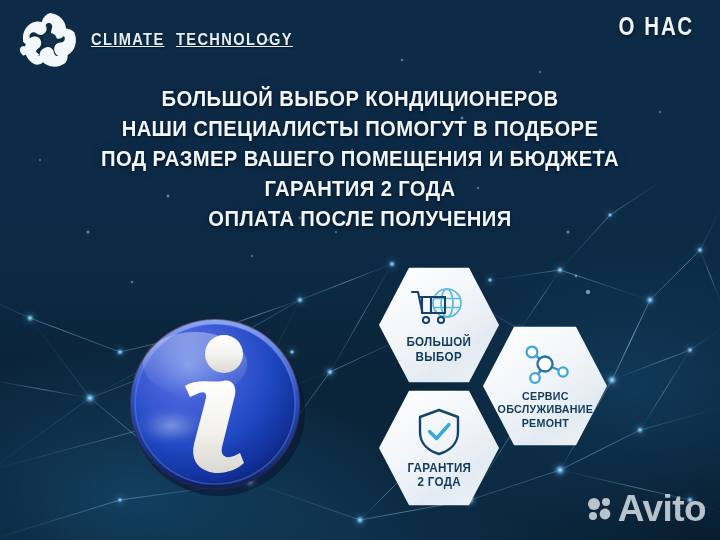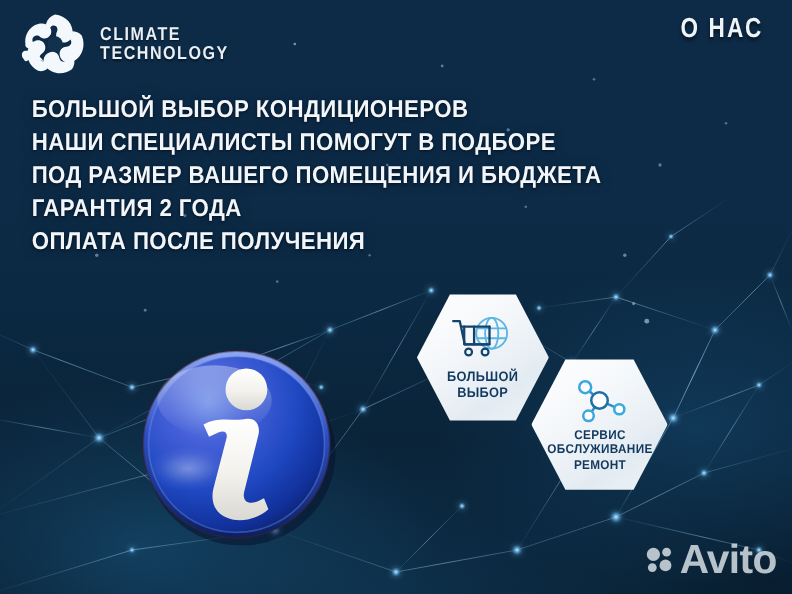--- a/index.html
+++ b/index.html
@@ -22,41 +22,41 @@
   #stars { position:absolute; inset:0; width:720px; height:540px; }
 
   
   .header { position:absolute; left:0; top:0; width:720px; height:78px; z-index:6; }
   .logo-wrap {
     position:absolute; left:18px; top:8px;
     display:flex; align-items:center; gap:9px;
   }
   .logo-mark { width:64px; height:64px; flex:0 0 64px; }
   .logo-text {
-    display:flex; flex-direction:column; justify-content:center;
-    color:#e8eff5; line-height:1.06;
+    display:flex; flex-direction:row; justify-content:center;
+    color:#e8eff5; line-height:1.06;text-decoration:underline;
   }
   .logo-text span {
     font-family:"Liberation Sans Narrow","Liberation Sans",sans-serif;
     font-size:17px; font-weight:700; letter-spacing:1.6px;
     transform:scaleX(0.86); transform-origin:left center;
     text-shadow:0 1px 2px rgba(0,0,0,.5);
   }
   .header-title {
     position:absolute; right:26px; top:12px;
     color:#eef4f8; font-size:25px; font-weight:700; letter-spacing:2.4px;
     font-family:"Liberation Sans Narrow","Liberation Sans",sans-serif;
     transform:scaleX(0.82); transform-origin:right center;
     text-shadow:0 2px 4px rgba(0,0,0,.55);
   }
 
   
   .headline {
     position:absolute; left:0; top:84px; width:720px;
-    text-align:left; z-index:6;
+    text-align:center; z-index:6;
   }
   .headline .line {
     color:#f2f6fa;
     font-family:"Liberation Sans Narrow","Liberation Sans",sans-serif;
     font-size:22px; font-weight:700; letter-spacing:0.4px;
     line-height:30px; white-space:nowrap;
     transform:scaleX(0.92);
     text-shadow:0 1px 3px rgba(0,0,0,.6), 0 0 10px rgba(10,40,70,.8);
   }
 
@@ -330,20 +330,32 @@
         <circle cx="17" cy="36" r="4.8" fill="#ffffff" stroke="#39a8dd" stroke-width="2.3"></circle>
       </svg>
     </div>
     <div class="hex-label">
       <div>СЕРВИС</div>
       <div>ОБСЛУЖИВАНИЕ</div>
       <div>РЕМОНТ</div>
     </div>
   </div>
 
+  <div class="hex" id="hex-warranty">
+    <div class="hex-icon">
+      <svg width="46" height="50" viewBox="0 0 46 50">
+        <path d="M23 3 L42 10 V25 C42 37 33 44 23 47 C13 44 4 37 4 25 V10 Z" fill="none" stroke="#14436b" stroke-width="2.4" stroke-linejoin="round"></path>
+        <path d="M13.5 24.5 L20.5 31.5 L33 17.5" fill="none" stroke="#3aa5db" stroke-width="3.4" stroke-linecap="round" stroke-linejoin="round"></path>
+      </svg>
+    </div>
+    <div class="hex-label">
+      <div>ГАРАНТИЯ</div>
+      <div>2 ГОДА</div>
+    </div>
+  </div>
 
   <div class="avito">
     <svg width="26" height="26" viewBox="0 0 26 26">
       <circle cx="7" cy="8" r="6" fill="#cfd8df"></circle>
       <circle cx="19" cy="6" r="4" fill="#cfd8df"></circle>
       <circle cx="6" cy="20" r="4" fill="#cfd8df"></circle>
       <circle cx="18" cy="18" r="5.4" fill="#cfd8df"></circle>
     </svg>
     <span class="avito-word">Avito</span>
   </div>

